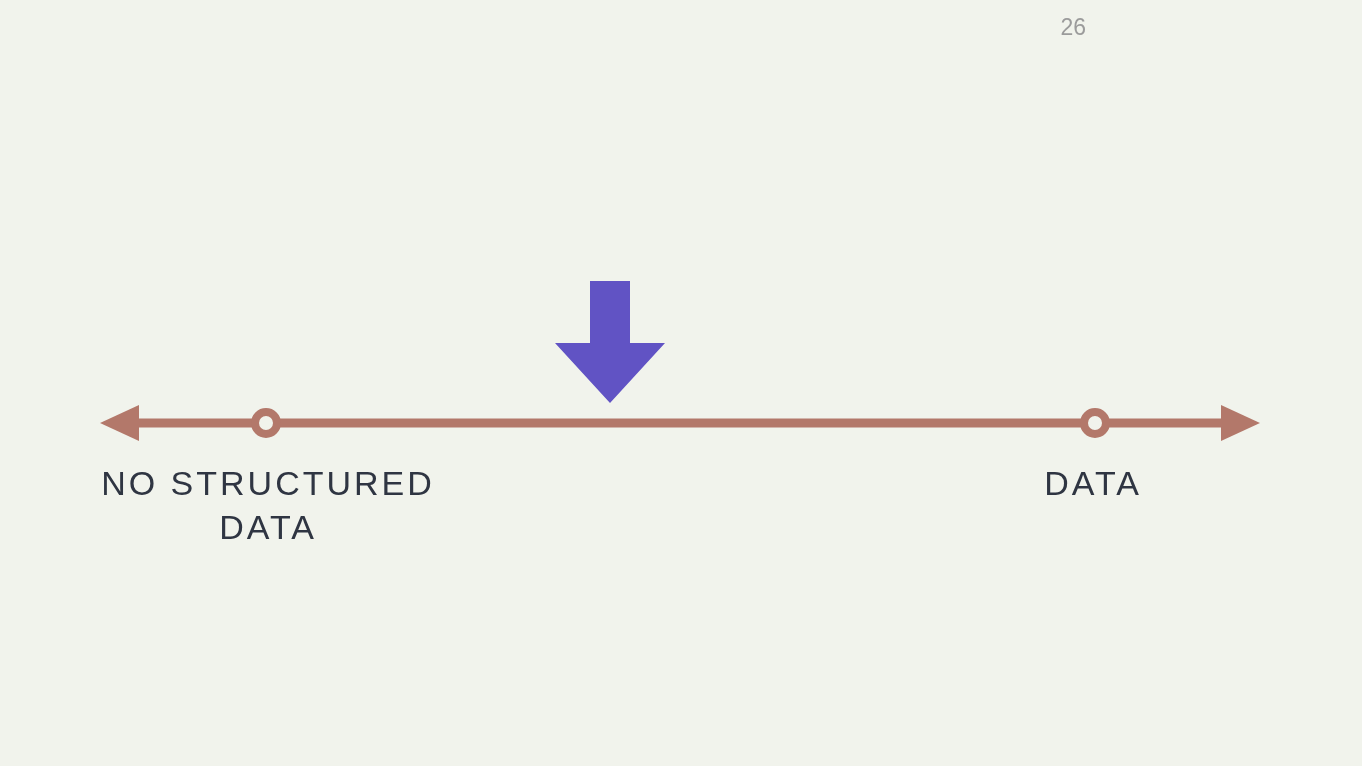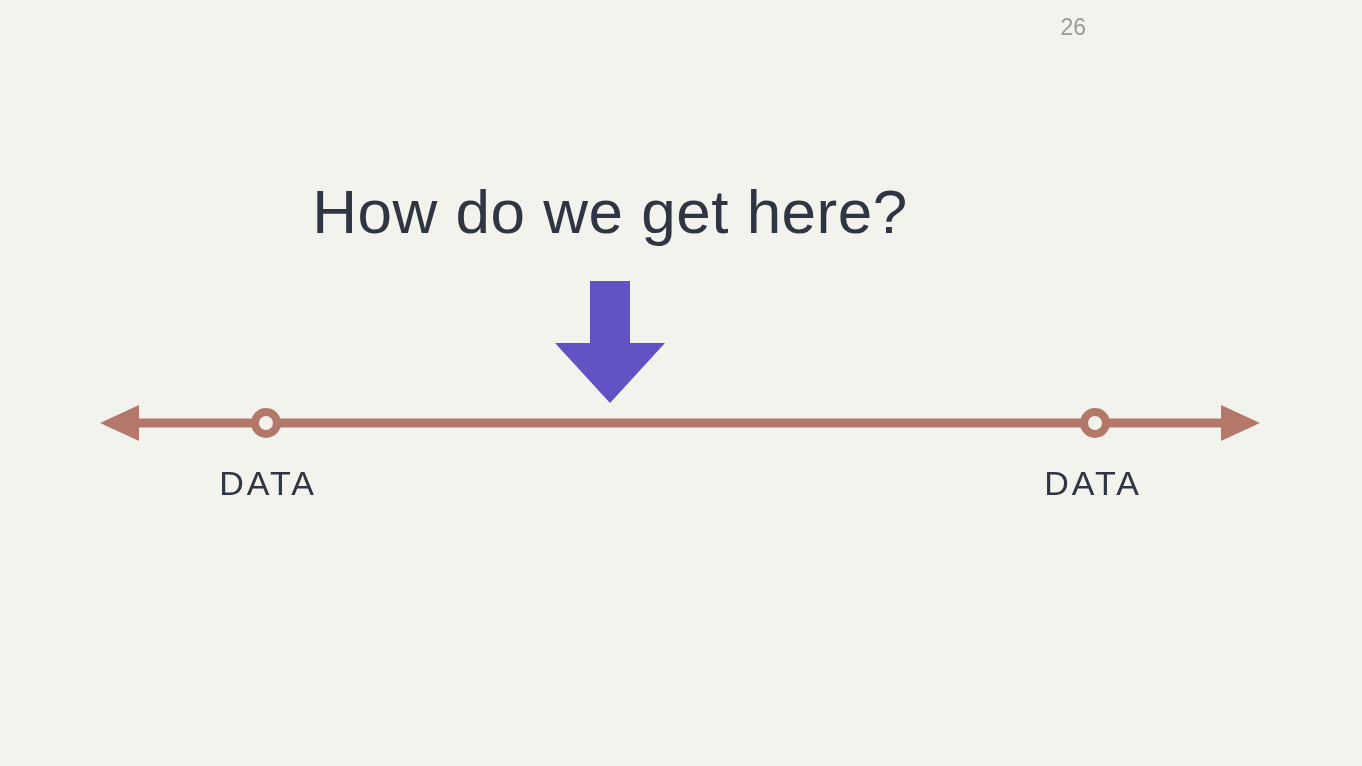--- a/index.html
+++ b/index.html
@@ -83,35 +83,35 @@
   .endpoint-label.left  { left: 268px; }
   .endpoint-label.right { left: 1093px; }
 </style>
 </head>
 <body>
 
 <div class="slide">
 
   <div class="page-number">26</div>
 
-  <h1 class="title">How do we get here?</h1>
 
   <svg class="down-arrow" viewBox="0 0 114 122" aria-hidden="true">
     <polygon points="37,0 77,0 77,62 112,62 57,122 2,62 37,62"></polygon>
   </svg>
 
   <svg class="spectrum" viewBox="0 0 1170 40" aria-hidden="true">
     <line class="axis-line" x1="20" y1="20" x2="1150" y2="20"></line>
     <polygon class="arrowhead" points="5,20 44,2 44,38"></polygon>
     <polygon class="arrowhead" points="1165,20 1126,2 1126,38"></polygon>
     <circle class="marker-dot" cx="171" cy="20" r="11"></circle>
     <circle class="marker-dot" cx="1000" cy="20" r="11"></circle>
   </svg>
 
   <div class="endpoint-label left">
+    <div>NO STRUCTURED</div>
     <div>DATA</div>
   </div>
 
   <div class="endpoint-label right">
     <div>DATA</div>
   </div>
 
 </div>
 
 </body></html>

